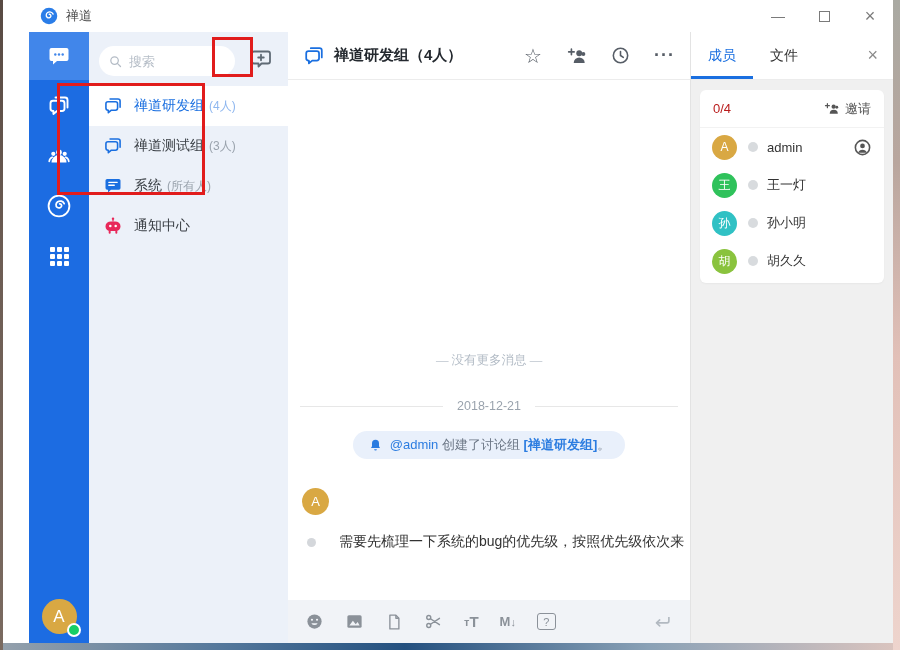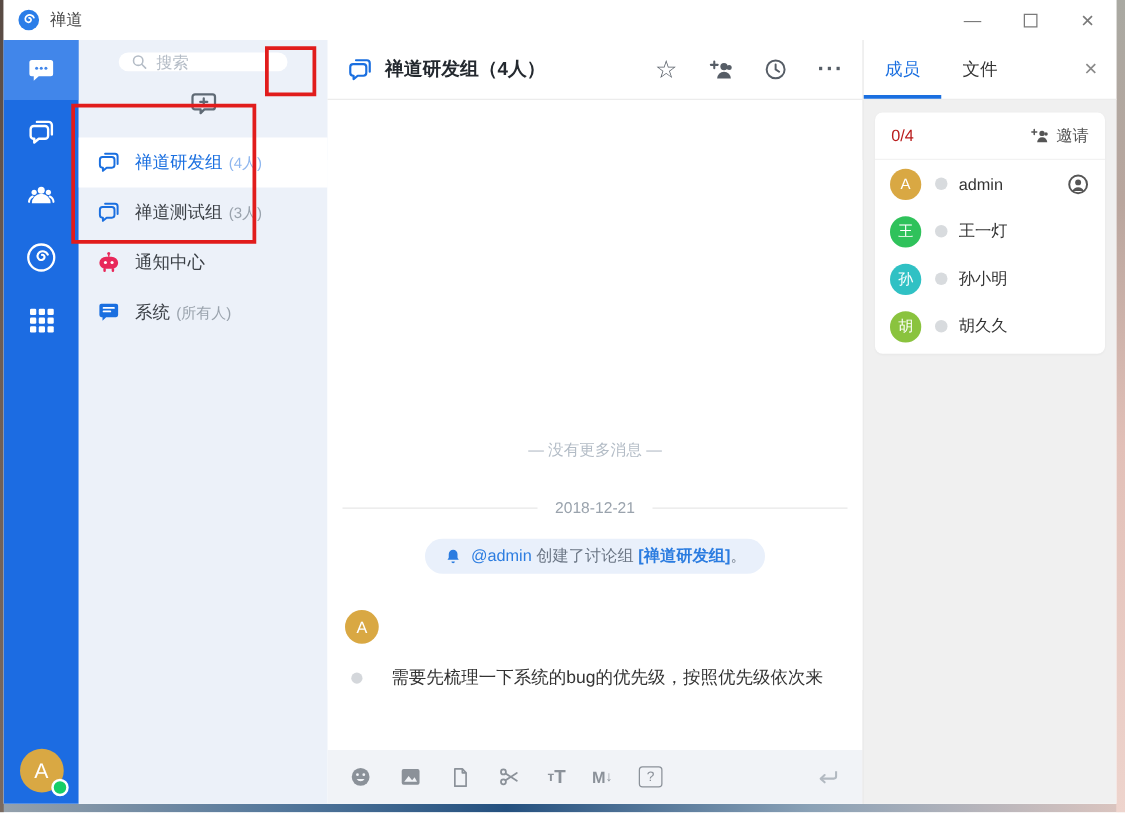--- a/index.html
+++ b/index.html
@@ -5,21 +5,21 @@
   * { margin:0; padding:0; box-sizing:border-box; }
   body { font-family:"Liberation Sans","DejaVu Sans",sans-serif; }
   .desktop { position:relative; width:900px; height:650px; overflow:hidden; background:#fff; }
   .edge-left { position:absolute; left:0; top:0; width:3px; height:650px;
     background:linear-gradient(180deg,#584a43,#6d5d54 40%,#7a6a60); z-index:1;}
   .edge-right { position:absolute; right:0; top:0; width:7px; height:650px;
     background:linear-gradient(180deg,#a9a9a2 0%,#b9a69e 25%,#e2c0b8 55%,#eed4cd 100%); z-index:1;}
   .edge-bottom { position:absolute; left:0; bottom:0; width:900px; height:7px;
     background:linear-gradient(90deg,#95a1ac,#53779b 25%,#24507f 45%,#8aa1b6 72%,#dcc5bf 100%); z-index:0;}
   .window { position:absolute; left:3px; top:0; width:890px; height:643px; background:#fff;
-    display:flex; flex-direction:column; z-index:2;}
+    display:flex; flex-direction:column; z-index:2;padding-left:26px;}
 
   
   .titlebar { height:32px; display:flex; align-items:center; padding-left:11px; background:#fff; flex:none;}
   .tb-title { margin-left:8px; font-size:13px; color:#4a4a4a; }
   .tb-controls { margin-left:auto; display:flex; height:100%; }
   .tb-btn { width:46px; display:flex; align-items:center; justify-content:center; color:#7a7a7a; font-size:14px; cursor:default;}
   .tb-max-box { width:11px; height:11px; border:1px solid #7a7a7a; }
 
   .body { flex:1; display:flex; min-height:0; }
 
@@ -30,21 +30,21 @@
   .sb-grid { display:grid; grid-template-columns:repeat(3,5px); grid-template-rows:repeat(3,5px); gap:2px;}
   .sb-grid span { background:#fff; border-radius:1px; }
   .sb-spacer { flex:1; }
   .sb-avatar { position:relative; width:35px; height:35px; border-radius:50%; background:#d9a843; color:#fff;
     display:flex; align-items:center; justify-content:center; font-size:17px; margin-bottom:9px;}
   .sb-status { position:absolute; right:-4px; bottom:-3px; width:14px; height:14px; border-radius:50%;
     background:#17ce66; border:2px solid #fff;}
 
   
   .chatlist { width:199px; background:#ecf1f9; display:flex; flex-direction:column; flex:none;}
-  .cl-top { display:flex; align-items:center; padding:10px 10px; gap:9px;flex-direction:column; }
+  .cl-top { display:flex; align-items:flex-end; padding:10px 10px; gap:9px; }
   .search { flex:1; height:30px; background:#fff; border-radius:15px; position:relative; display:flex; align-items:center;}
   .search svg { position:absolute; left:9px; }
   .search input { border:none; outline:none; background:transparent; margin-left:30px; width:105px; font-size:13px; color:#333;}
   .search input::placeholder { color:#b4bcc6; }
   .newchat-btn { width:34px; height:34px; display:flex; align-items:center; justify-content:center; color:#5f6a75; cursor:pointer;}
   .cl-item { height:40px; display:flex; align-items:center; padding:0 8px 0 14px; font-size:14px; color:#3a3f45; cursor:pointer;}
   .cl-item .ci-icon { width:20px; height:20px; margin-right:11px; flex:none; }
   .cl-item.selected { background:#fff; color:#1a6fe0; }
   .ci-meta { font-size:12px; color:#9aa3ad; margin-left:5px; }
   .cl-item.selected .ci-meta { color:#8fb7ef; }
@@ -53,21 +53,21 @@
   .main { flex:1; display:flex; flex-direction:column; min-width:0;gap:48px; }
   .chat-header { height:48px; display:flex; align-items:center; padding:0 15px; border-bottom:1px solid #ececec; flex:none;}
   .ch-icon { color:#1a6fe0; margin-right:9px; display:flex; }
   .ch-title { font-size:15px; font-weight:bold; color:#24292f; }
   .ch-actions { margin-left:auto; display:flex; align-items:center; gap:23px; color:#565d66; }
   .ch-star { font-size:20px; line-height:1; cursor:pointer; }
   .ch-more { font-size:18px; font-weight:bold; letter-spacing:1px; cursor:pointer; }
   .ch-act { display:flex; cursor:pointer; }
 
   .messages { flex:1; position:relative; background:#fff; overflow:hidden; }
-  .no-more { position:absolute; top:224px; left:0; right:0; text-align:center; color:#b3bcc6; font-size:12.5px; }
+  .no-more { position:absolute; top:224px; left:0; right:0; text-align:center; color:#b3bcc6; font-size:12.5px;font-family:Liberation Serif, serif; }
   .date-row { position:absolute; top:271px; left:0; right:0; display:flex; align-items:center; gap:14px; padding:0 12px;
     color:#9aa3ad; font-size:12.5px; }
   .date-row .line { flex:1; height:1px; background:#e7e7e7; }
   .notice-row { position:absolute; top:303px; left:0; right:0; display:flex; justify-content:center; }
   .notice { background:#e9f0fb; border-radius:15px; padding:5px 15px; font-size:13px; color:#6b7685;
     display:flex; align-items:center; gap:7px; }
   .nt-link { color:#2b7ce0; }
   .nt-group { color:#2b7ce0; font-weight:bold; }
   .msg1 { position:absolute; top:360px; left:14px; right:12px; display:flex; gap:11px; }
   .avatar27 { width:27px; height:27px; border-radius:50%; background:#d9a843; color:#fff; font-size:13px;
@@ -223,36 +223,36 @@
         <div class="cl-item">
           <svg class="ci-icon" viewBox="0 0 24 24">
             <path d="M8.5 3.5H18a2.5 2.5 0 0 1 2.5 2.5v7.5" fill="none" stroke="#1a6fe0" stroke-width="1.9" stroke-linecap="round"></path>
             <path d="M6 6.8h9a2.5 2.5 0 0 1 2.5 2.5v5.2a2.5 2.5 0 0 1-2.5 2.5h-5l-3.6 3v-3H6a2.5 2.5 0 0 1-2.5-2.5V9.3A2.5 2.5 0 0 1 6 6.8z" fill="none" stroke="#1a6fe0" stroke-width="1.9" stroke-linejoin="round"></path>
           </svg>
           <span>禅道测试组</span>
           <span class="ci-meta">(3人)</span>
         </div>
         <div class="cl-item">
           <svg class="ci-icon" viewBox="0 0 24 24">
+            <path d="M5 3.5h14a2 2 0 0 1 2 2v9a2 2 0 0 1-2 2h-9.5L6 19.8V16.5H5a2 2 0 0 1-2-2v-9a2 2 0 0 1 2-2z" fill="#1a6fe0"></path>
+            <path d="M7 7.6h10M7 11h6.5" stroke="#fff" stroke-width="1.7" stroke-linecap="round"></path>
+          </svg>
+          <span>系统</span>
+          <span class="ci-meta">(所有人)</span>
+        </div>
+        <div class="cl-item">
+          <svg class="ci-icon" viewBox="0 0 24 24">
             <circle cx="12" cy="3.4" r="1.5" fill="#e8285a"></circle>
             <path d="M12 4.5v2" stroke="#e8285a" stroke-width="1.5"></path>
             <path d="M9.5 6.5h5A6.5 5.8 0 0 1 21 12.3v.2a5.5 5.5 0 0 1-5.5 5.5h-7A5.5 5.5 0 0 1 3 12.5v-.2A6.5 5.8 0 0 1 9.5 6.5z" fill="#e8285a"></path>
             <circle cx="8.8" cy="12" r="1.5" fill="#fff"></circle>
               <circle cx="15.2" cy="12" r="1.5" fill="#fff"></circle>
             <path d="M8 18.5v1.5M16 18.5v1.5" stroke="#e8285a" stroke-width="2.4" stroke-linecap="round"></path>
           </svg>
           <span>通知中心</span>
-        </div>
-        <div class="cl-item">
-          <svg class="ci-icon" viewBox="0 0 24 24">
-            <path d="M5 3.5h14a2 2 0 0 1 2 2v9a2 2 0 0 1-2 2h-9.5L6 19.8V16.5H5a2 2 0 0 1-2-2v-9a2 2 0 0 1 2-2z" fill="#1a6fe0"></path>
-            <path d="M7 7.6h10M7 11h6.5" stroke="#fff" stroke-width="1.7" stroke-linecap="round"></path>
-          </svg>
-          <span>系统</span>
-          <span class="ci-meta">(所有人)</span>
         </div>
       </div>
 
       <div class="main">
         <div class="chat-header">
           <span class="ch-icon">
             <svg width="22" height="22" viewBox="0 0 24 24">
               <path d="M8.5 3.5H18a2.5 2.5 0 0 1 2.5 2.5v7.5" fill="none" stroke="#1a6fe0" stroke-width="1.9" stroke-linecap="round"></path>
               <path d="M6 6.8h9a2.5 2.5 0 0 1 2.5 2.5v5.2a2.5 2.5 0 0 1-2.5 2.5h-5l-3.6 3v-3H6a2.5 2.5 0 0 1-2.5-2.5V9.3A2.5 2.5 0 0 1 6 6.8z" fill="none" stroke="#1a6fe0" stroke-width="1.9" stroke-linejoin="round"></path>
             </svg>

